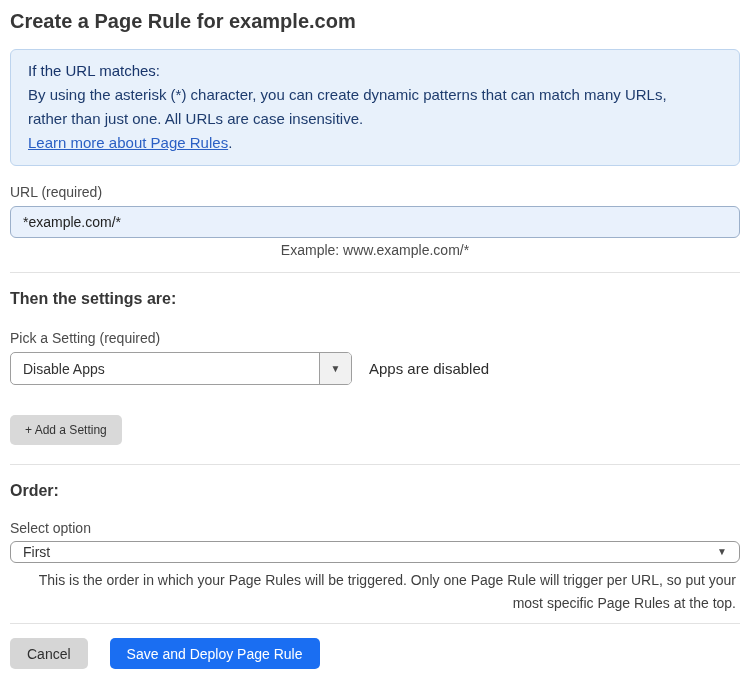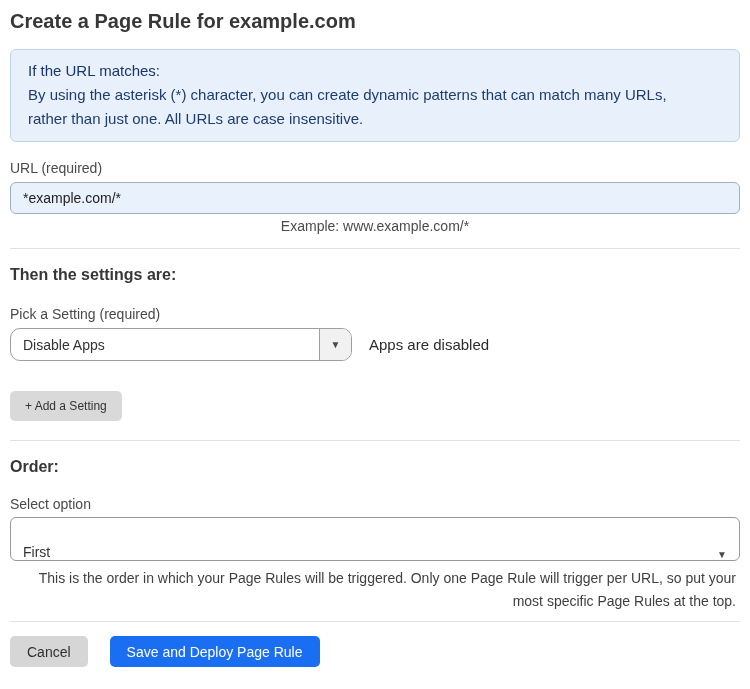--- a/index.html
+++ b/index.html
@@ -83,21 +83,21 @@
 
   .setting-row {
     margin-top: 6px;
     display: flex;
     align-items: center;
   }
   .setting-dropdown {
     width: 342px;
     height: 33px;
     border: 1px solid #9e9e9e;
-    border-radius: 10px;
+    border-radius: 5px;
     background: #ffffff;
     display: flex;
     align-items: stretch;
     overflow: hidden;
     cursor: pointer;
   }
   .setting-dropdown .dd-value {
     flex: 1;
     display: flex;
     align-items: center;
@@ -135,26 +135,26 @@
     padding: 8px 15px;
     font-size: 12px;
     font-family: "Liberation Sans", sans-serif;
     color: #333333;
     cursor: pointer;
   }
 
   .order-select {
     margin-top: 5px;
     width: 100%;
-    height: 44px;
+    height: 22px;
     border: 1px solid #999999;
     border-radius: 6px;
     background: #ffffff;
     display: flex;
-    align-items: flex-end;
+    align-items: center;
     justify-content: space-between;
     padding: 0 12px;
     font-size: 14px;
     color: #333333;
     cursor: pointer;
   }
 
   .order-helper {
     margin-top: 6px;
     font-size: 14px;
@@ -192,20 +192,21 @@
 </head>
 <body>
 
 
 
 <h1 class="page-title">Create a Page Rule for example.com</h1>
 
 <div class="info-box">
   <div class="info-heading">If the URL matches:</div>
   <div class="info-body">By using the asterisk (*) character, you can create dynamic patterns that can match many URLs, rather than just one. All URLs are case insensitive.</div>
+  <div><a class="info-link">Learn more about Page Rules</a><span class="info-link-suffix">.</span></div>
 </div>
 
 <div class="field-label">URL (required)</div>
 <input class="url-input" type="text" value="*example.com/*" style="">
 <div class="helper-text">Example: www.example.com/*</div>
 
 <hr class="divider">
 
 <div class="section-heading">Then the settings are:</div>
 

